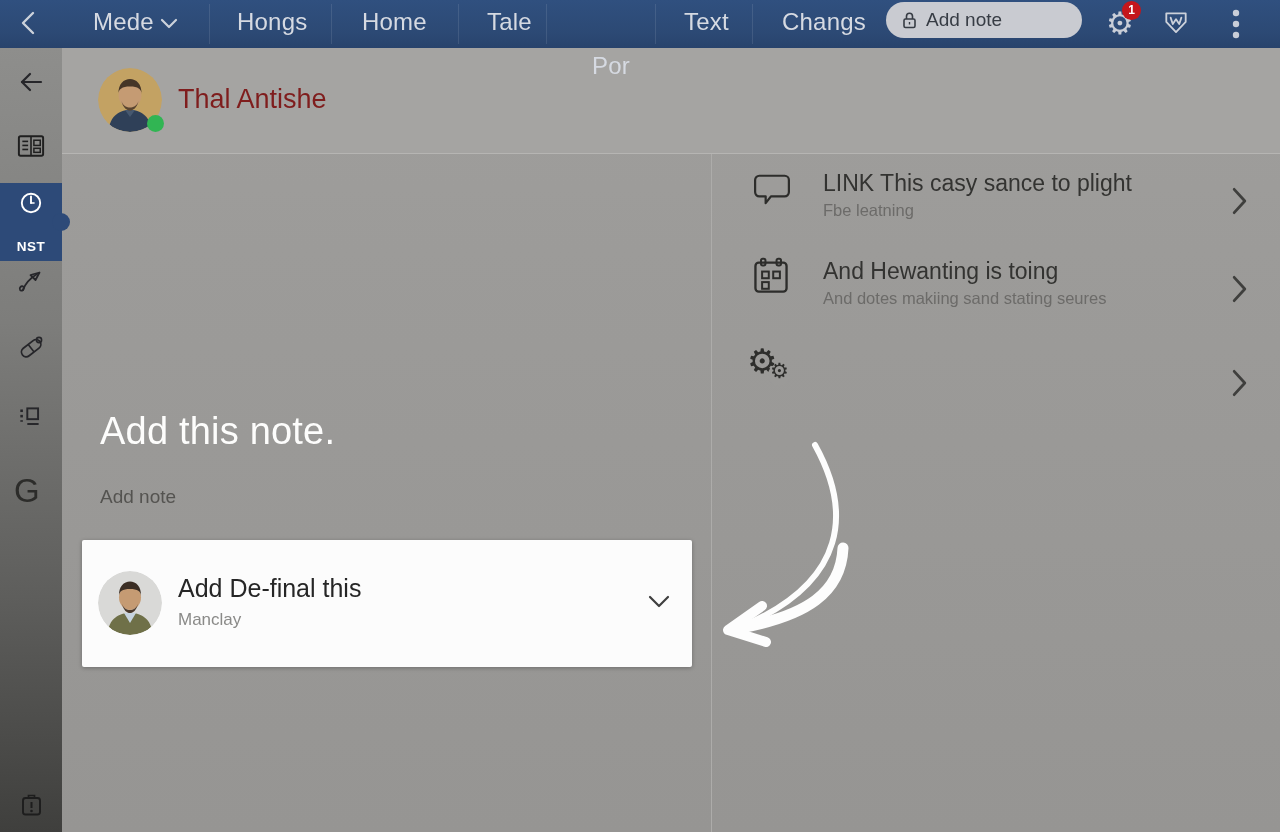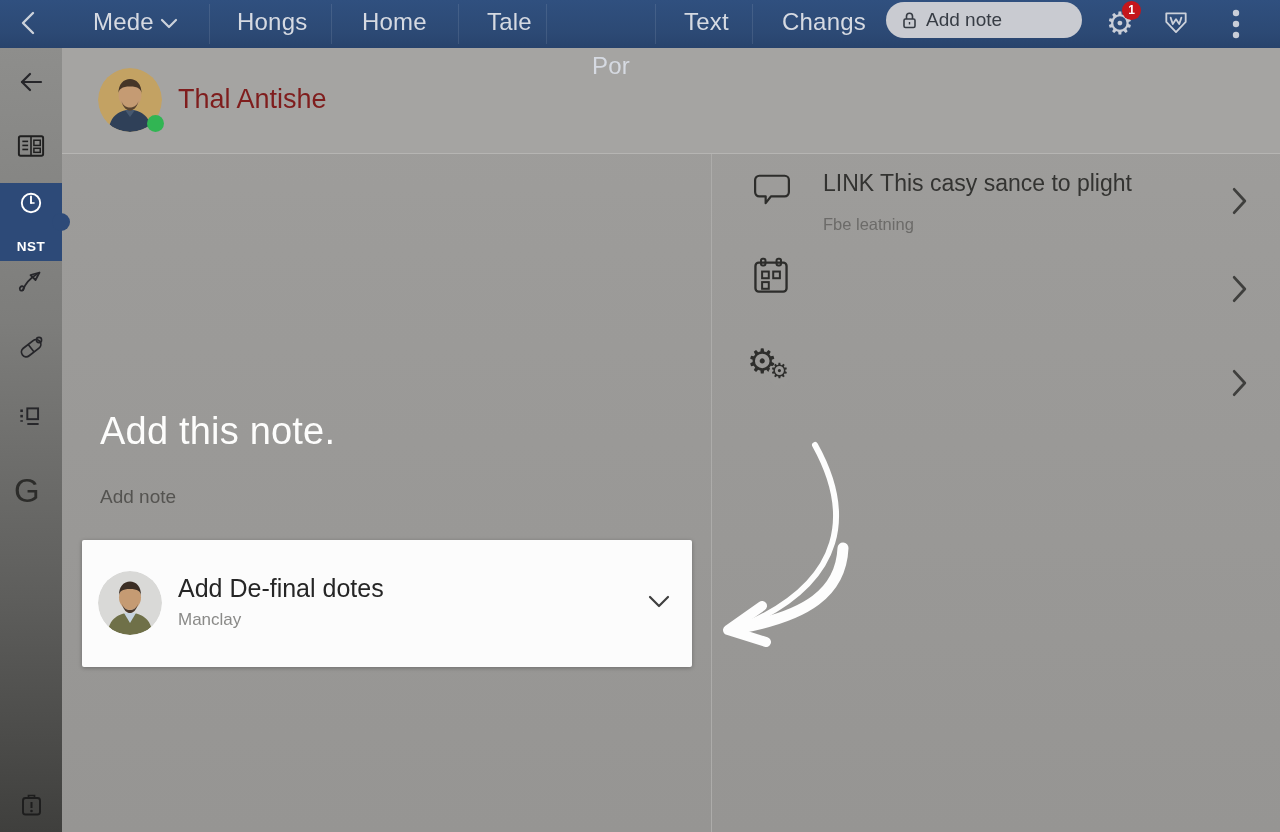--- a/index.html
+++ b/index.html
@@ -47,21 +47,21 @@
   .card-sub { position:absolute; left:96px; top:70px; font-size:17px; color:#8a8a88; }
   .card-caret { position:absolute; left:566px; top:55px; }
   .swoosh { position:absolute; left:700px; top:430px; z-index:15; pointer-events:none; }
 
   
   .right-panel { position:absolute; left:711px; top:154px; width:569px; height:678px; }
   .rp-row { position:absolute; left:0; width:569px; height:70px; cursor:pointer; }
   .rp-icon { position:absolute; left:42px; top:4px; }
   .rp-texts { position:absolute; left:112px; top:0; width:400px; }
   .rp-title { font-size:23px; color:#333331; line-height:30px; white-space:nowrap; }
-  .rp-sub { font-size:16.5px; color:#6c6b69; margin-top:17px; white-space:nowrap; }
+  .rp-sub { font-size:16.5px; color:#6c6b69; margin-top:3px; white-space:nowrap; }
   .rp-chevron { position:absolute; right:32px; top:18px; }
   .gears-icon { position:relative; width:44px; height:44px; }
   .gear-big { position:absolute; left:-2px; top:-7px; font-size:34px; color:#2e2e2c; }
   .gear-small-bg { position:absolute; left:19px; top:16px; width:22px; height:22px; border-radius:50%; background:#9b9a98; }
   .gear-small { position:absolute; left:21px; top:11px; font-size:21px; color:#2e2e2c; }
 
   svg { display:block; }
 </style>
 </head>
 <body>
@@ -236,21 +236,21 @@
         <g clip-path="url(#cc)">
           <rect width="64" height="64" fill="#d9d9d7"></rect>
           <path d="M9 64 C11 47 21 42 32 42 C43 42 53 47 55 64 Z" fill="#6f7048"></path>
           <path d="M26 42 L32 52 L38 42 Z" fill="#c6d3de"></path>
           <ellipse cx="32" cy="26.5" rx="11" ry="12.5" fill="#c59b73"></ellipse>
           <path d="M21 25 C20.5 15.5 26 10.5 32 10.5 C38 10.5 43.5 15.5 43 25 C43 20.5 39.5 18 32 18 C24.5 18 21 20.5 21 25 Z" fill="#3b2e24"></path>
           <path d="M24 32.5 C25.5 39.5 29 42 32 42 C35 42 38.5 39.5 40 32.5 C38.5 37.5 35 39 32 39 C29 39 25.5 37.5 24 32.5 Z" fill="#4a392c"></path>
         </g>
       </svg>
     </div>
-    <div class="card-title">Add De-final dotes</div>
+    <div class="card-title">Add De-final this</div>
     <div class="card-sub">Manclay</div>
     <div class="card-caret">
       <svg width="22" height="13" viewBox="0 0 22 13">
           <polyline points="2,2 11,11 20,2" fill="none" stroke="#3f3f3f" stroke-width="2.2" stroke-linecap="round" stroke-linejoin="round"></polyline>
         </svg>
     </div>
   </div>
 
   <div class="swoosh">
     <svg width="160" height="230" viewBox="0 0 160 230">
@@ -283,20 +283,24 @@
       <span class="rp-icon" style="top:0px; left:40px;">
         <svg width="40" height="40" viewBox="0 0 36 36">
             <rect x="4" y="6" width="28" height="26" rx="3" fill="none" stroke="#2d2d2b" stroke-width="2.1"></rect>
             <rect x="9" y="2.5" width="4" height="6" rx="1.5" fill="none" stroke="#2d2d2b" stroke-width="1.8"></rect>
             <rect x="23" y="2.5" width="4" height="6" rx="1.5" fill="none" stroke="#2d2d2b" stroke-width="1.8"></rect>
             <rect x="10" y="14" width="6" height="6" fill="none" stroke="#2d2d2b" stroke-width="1.8"></rect>
             <rect x="20" y="14" width="6" height="6" fill="none" stroke="#2d2d2b" stroke-width="1.8"></rect>
             <rect x="10" y="23.5" width="6" height="6" fill="none" stroke="#2d2d2b" stroke-width="1.8"></rect>
           </svg>
       </span>
+      <div class="rp-texts">
+        <div class="rp-title">And Hewanting is toing</div>
+        <div class="rp-sub">And dotes makiing sand stating seures</div>
+      </div>
       <span class="rp-chevron">
         <svg width="17" height="30" viewBox="0 0 16 28">
             <polyline points="3,3 13,14 3,25" fill="none" stroke="#3f3f3d" stroke-width="2.6" stroke-linecap="round" stroke-linejoin="round"></polyline>
           </svg>
       </span>
     </div>
 
     <div class="rp-row" style="top:196px;">
       <span class="rp-icon" style="top:-2px; left:38px;">
         <span class="gears-icon">

